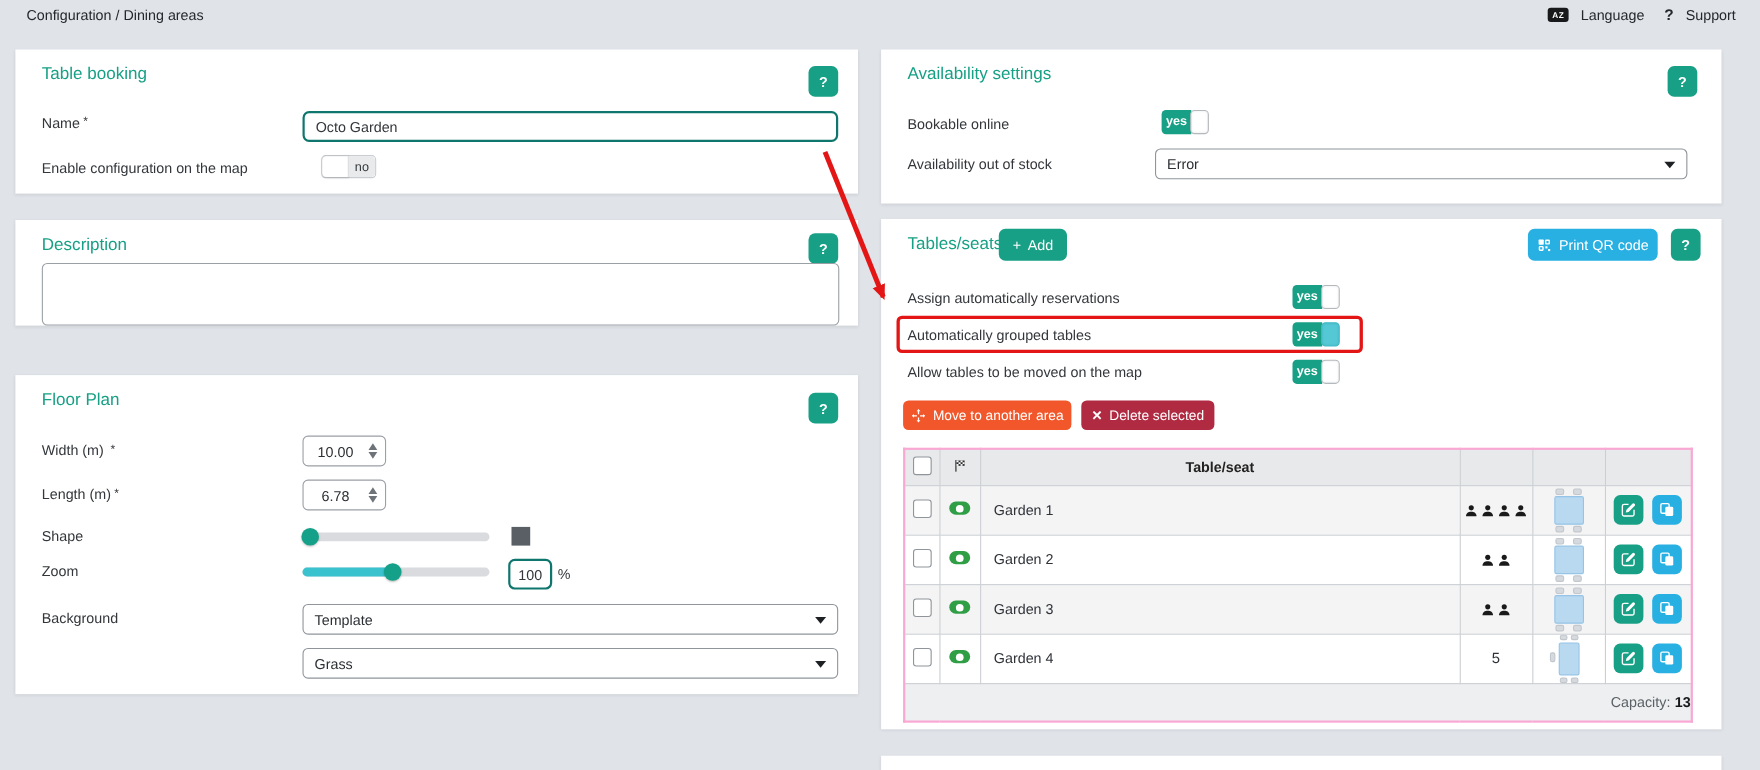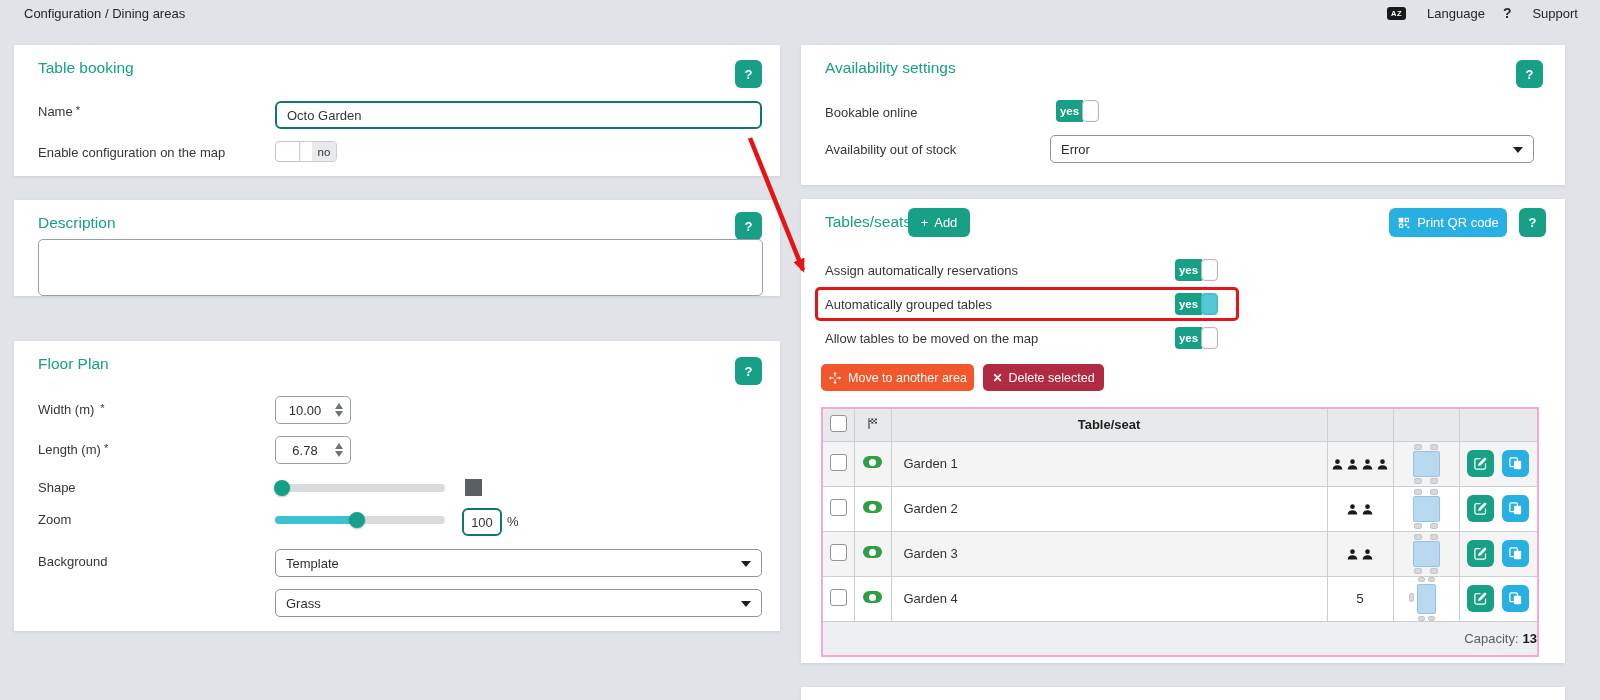--- a/index.html
+++ b/index.html
@@ -5,21 +5,21 @@
   * { margin:0; padding:0; box-sizing:border-box; }
   html,body { background:#d9dde2; }
   .page {
     position:relative; width:1600px; height:700px; overflow:hidden;
     background:#e0e3e8; font-family:"Liberation Sans", sans-serif; color:#33373b;
   }
   
   .topbar { position:absolute; left:0; top:0; width:1600px; height:27px; }
   .breadcrumb { position:absolute; left:24px; top:6px; font-size:13px; color:#24282c; }
   .topbar-right { position:absolute; right:22px; top:5px; display:flex; align-items:center; gap:18px; }
-  .topbar-item { display:flex; align-items:center; gap:21px; font-size:13px; color:#24282c; cursor:pointer; }
+  .topbar-item { display:flex; align-items:center; gap:11px; font-size:13px; color:#24282c; cursor:pointer; }
   .lang-icon { display:inline-flex; align-items:center; justify-content:center;
     width:19px; height:13px; background:#17191b; border-radius:3px;
     color:#fff; font-size:7.5px; font-weight:bold; letter-spacing:.5px; }
   .q-glyph { font-size:14px; font-weight:bold; color:#24282c; }
   
   .card { position:absolute; background:#fff; border-radius:0; box-shadow:0 1px 3px rgba(40,50,60,.10); }
   .card-title { position:absolute; left:24px; top:14px; font-size:15.5px; font-weight:500; color:#17a085; }
   .help-btn { position:absolute; width:27px; height:28px; background:#17a085; border:none; border-radius:6px;
     color:#fff; font-size:13px; font-weight:bold; display:flex; align-items:center; justify-content:center; cursor:pointer; }
   .lbl { position:absolute; font-size:13px; color:#33373b; white-space:nowrap; }
@@ -129,21 +129,21 @@
   <div class="card" style="left:14px; top:45px; width:766px; height:131px;">
     <div class="card-title">Table booking</div>
     <button class="help-btn" style="right:18px; top:15px;">
       <span>?</span>
     </button>
     <div class="lbl" style="left:24px; top:59px;">
       <span>Name</span><span class="req">*</span>
     </div>
     <input class="text-input" style="left: 261px; top: 56px; width: 487px;" value="Octo Garden">
     <div class="lbl" style="left:24px; top:100px;">Enable configuration on the map</div>
-    <div class="toggle toggle-no" style="left:261px; top:96px;gap:12px;">
+    <div class="toggle toggle-no" style="left:278px; top:96px;">
       <span class="seg knob"></span>
       <span class="seg off">no</span>
     </div>
   </div>
 
   <div class="card" style="left:14px; top:200px; width:766px; height:96px;">
     <div class="card-title">Description</div>
     <button class="help-btn" style="right:18px; top:12px;">
       <span>?</span>
     </button>

